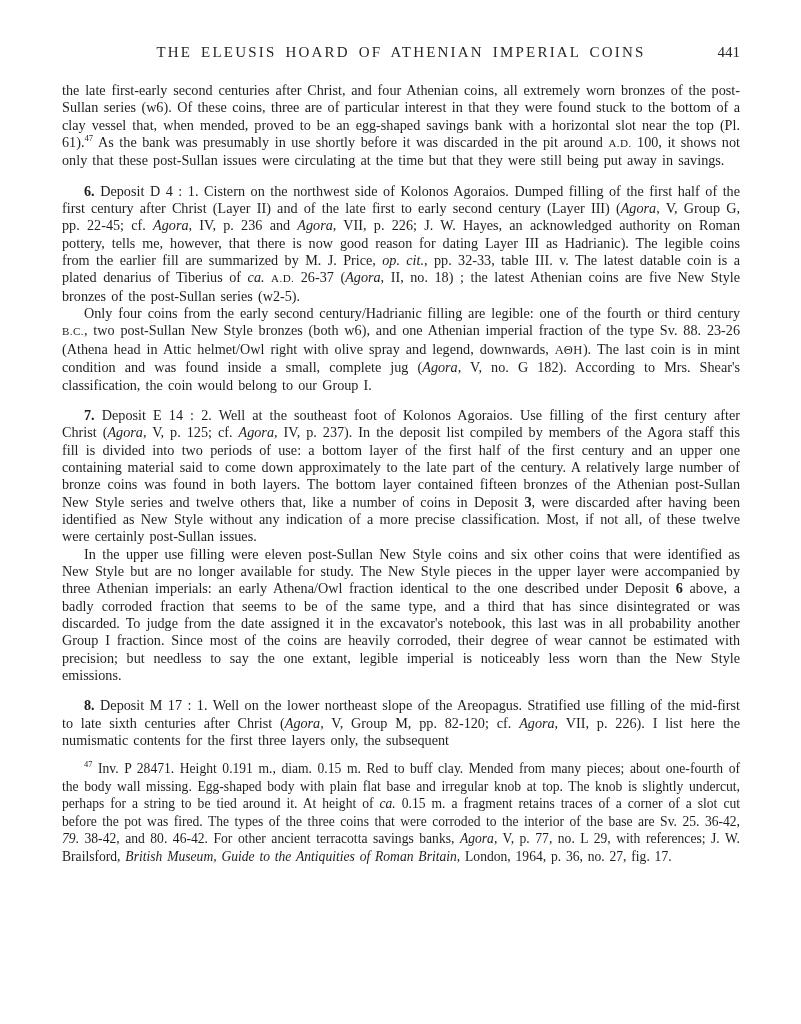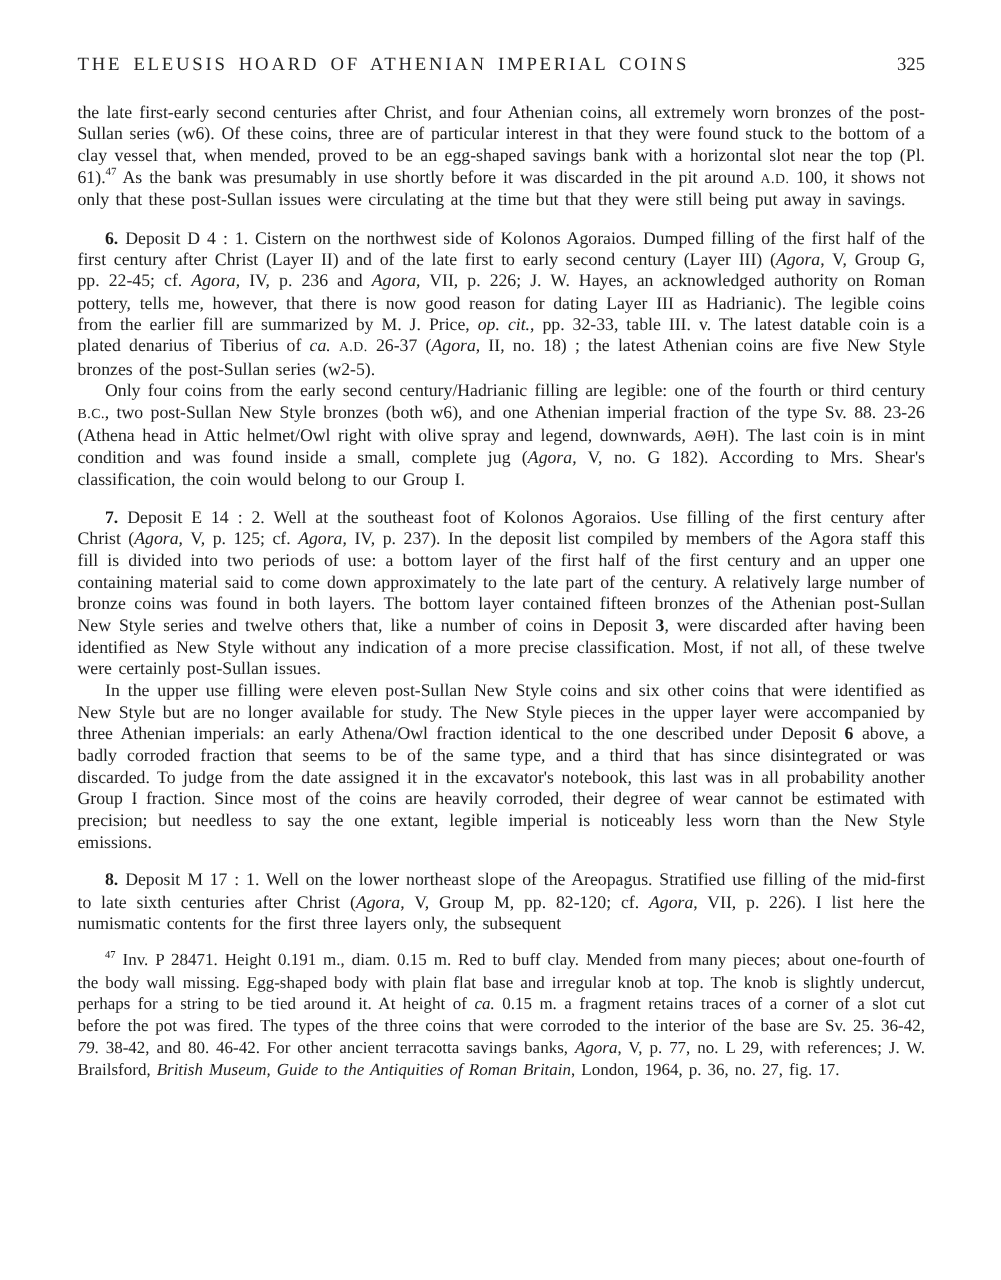--- a/index.html
+++ b/index.html
@@ -24,21 +24,21 @@
   }
   .running-head {
     position: relative;
     height: 20px;
     margin-bottom: 18px;
   }
   .running-head .title {
     position: absolute;
     left: 0;
     right: 0;
-    text-align: left;
+    text-align: center;
     font-size: 15px;
     letter-spacing: 2.2px;
     word-spacing: 3px;
     color: #252525;
     white-space: nowrap;
   }
   .running-head .folio {
     position: absolute;
     right: 0;
     top: 0;
@@ -87,21 +87,21 @@
   }
 </style>
 </head>
 <body>
 
 <div class="sheet">
   <div class="text-block">
 
     <div class="running-head">
       <div class="title">THE ELEUSIS HOARD OF ATHENIAN IMPERIAL COINS</div>
-      <div class="folio">325</div>
+      <div class="folio">441</div>
     </div>
 
     <main>
       <p class="body-par first"><span>the late first-early second centuries after Christ, and four Athenian coins, all extremely worn bronzes of the post-Sullan series (w6). Of these coins, three are of particular interest in that they were found stuck to the bottom of a clay vessel that, when mended, proved to be an egg-shaped savings bank with a horizontal slot near the top (Pl. 61).</span><sup class="s-sup">47</sup><span> As the bank was presumably in use shortly before it was discarded in the pit around </span><span class="s-sc">A.D.</span><span> 100, it shows not only that these post-Sullan issues were circulating at the time but that they were still being put away in savings.</span></p>
 
       <p class="body-par deposit"><span class="s-b">6.</span><span> Deposit D 4 : 1. Cistern on the northwest side of Kolonos Agoraios. Dumped filling of the first half of the first century after Christ (Layer II) and of the late first to early second century (Layer III) (</span><span class="s-i">Agora</span><span>, V, Group G, pp. 22-45; cf. </span><span class="s-i">Agora</span><span>, IV, p. 236 and </span><span class="s-i">Agora</span><span>, VII, p. 226; J. W. Hayes, an acknowledged authority on Roman pottery, tells me, however, that there is now good reason for dating Layer III as Hadrianic). The legible coins from the earlier fill are summarized by M. J. Price, </span><span class="s-i">op. cit.</span><span>, pp. 32-33, table III. v. The latest datable coin is a plated denarius of Tiberius of </span><span class="s-i">ca.</span><span> </span><span class="s-sc">A.D.</span><span> 26-37 (</span><span class="s-i">Agora</span><span>, II, no. 18) ; the latest Athenian coins are five New Style bronzes of the post-Sullan series (w2-5).</span></p>
 
       <p class="body-par"><span>Only four coins from the early second century/Hadrianic filling are legible: one of the fourth or third century </span><span class="s-sc">B.C.</span><span>, two post-Sullan New Style bronzes (both w6), and one Athenian imperial fraction of the type Sv. 88. 23-26 (Athena head in Attic helmet/Owl right with olive spray and legend, downwards, </span><span class="s-g">ΑΘΗ</span><span>). The last coin is in mint condition and was found inside a small, complete jug (</span><span class="s-i">Agora</span><span>, V, no. G 182). According to Mrs. Shear's classification, the coin would belong to our Group I.</span></p>
 
       <p class="body-par deposit"><span class="s-b">7.</span><span> Deposit E 14 : 2. Well at the southeast foot of Kolonos Agoraios. Use filling of the first century after Christ (</span><span class="s-i">Agora</span><span>, V, p. 125; cf. </span><span class="s-i">Agora</span><span>, IV, p. 237). In the deposit list compiled by members of the Agora staff this fill is divided into two periods of use: a bottom layer of the first half of the first century and an upper one containing material said to come down approximately to the late part of the century. A relatively large number of bronze coins was found in both layers. The bottom layer contained fifteen bronzes of the Athenian post-Sullan New Style series and twelve others that, like a number of coins in Deposit </span><span class="s-b">3</span><span>, were discarded after having been identified as New Style without any indication of a more precise classification. Most, if not all, of these twelve were certainly post-Sullan issues.</span></p>

